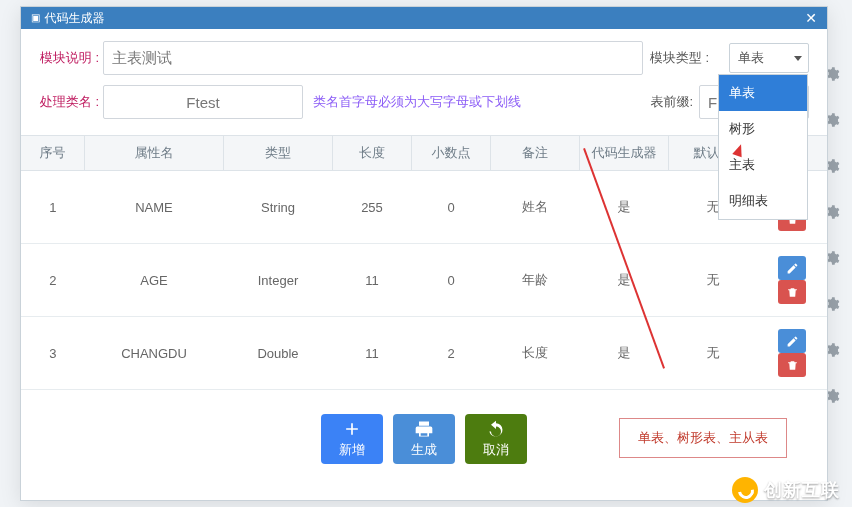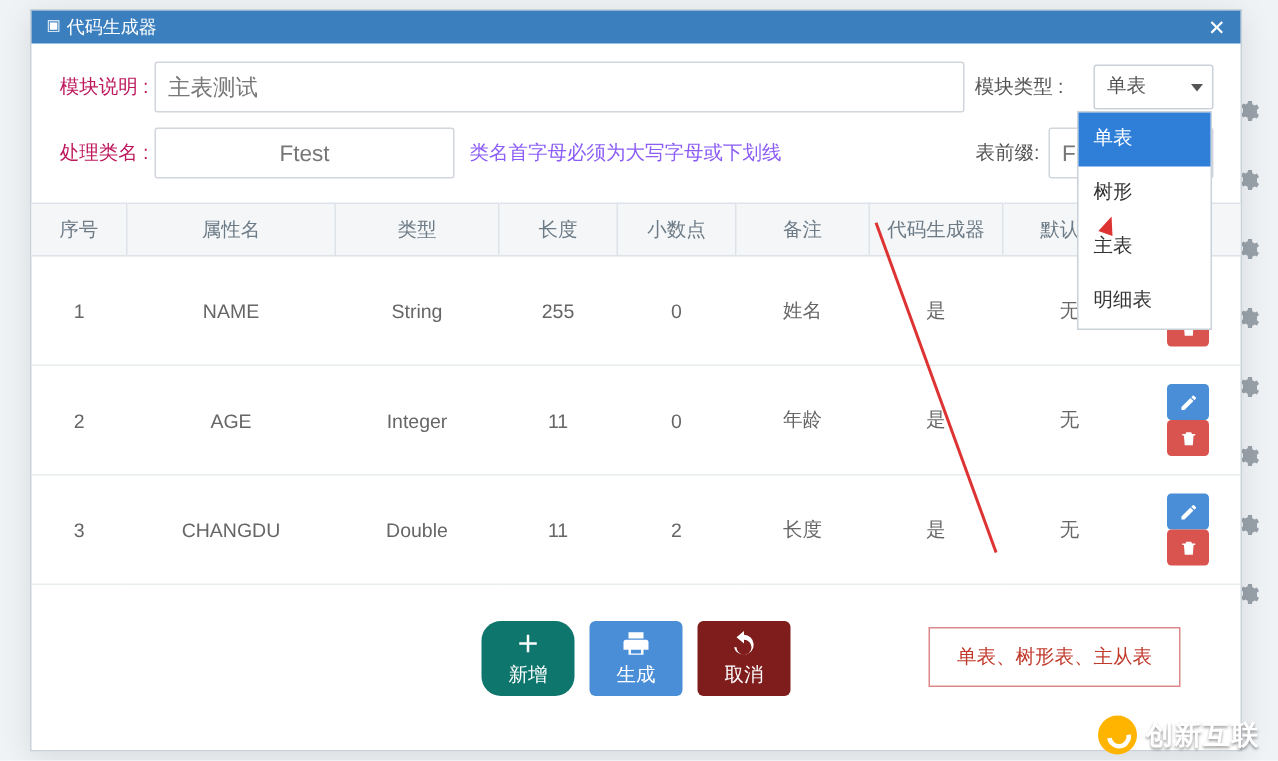--- a/index.html
+++ b/index.html
@@ -118,21 +118,20 @@
     height: 30px;
     border: 1px solid #c9d2d9;
     border-radius: 2px;
     padding: 0 20px 0 8px;
     box-sizing: border-box;
     line-height: 28px;
     position: relative;
     background: #fff;
     font-size: 13px;
     color: #555;
-    font-family: Liberation Mono, monospace;
   }
   .dropdown .caret {
     position: absolute;
     right: 6px;
     top: 12px;
     width: 0; height: 0;
     border-left: 4px solid transparent;
     border-right: 4px solid transparent;
     border-top: 5px solid #555;
   }
@@ -224,23 +223,23 @@
     border-radius: 4px;
     color: #fff;
     display: flex;
     flex-direction: column;
     align-items: center;
     justify-content: center;
     font-size: 13px;
     cursor: pointer;
   }
   .bigbtn svg { width: 20px; height: 20px; fill: #fff; margin-bottom: 2px; }
-  .bigbtn.green { background: #0f766e; border-radius: 13px; }
+  .bigbtn.green { background: #3b82f6; }
   .bigbtn.blue  { background: #4a8ed8; }
-  .bigbtn.red   { background: #7f1d1d; }
+  .bigbtn.red   { background: #4d7c0f; }
 
   .note-box {
     position: absolute;
     right: 40px;
     top: 28px;
     border: 1px solid #d88;
     color: #c0392b;
     padding: 10px 18px;
     font-size: 13px;
     background: #fff;

